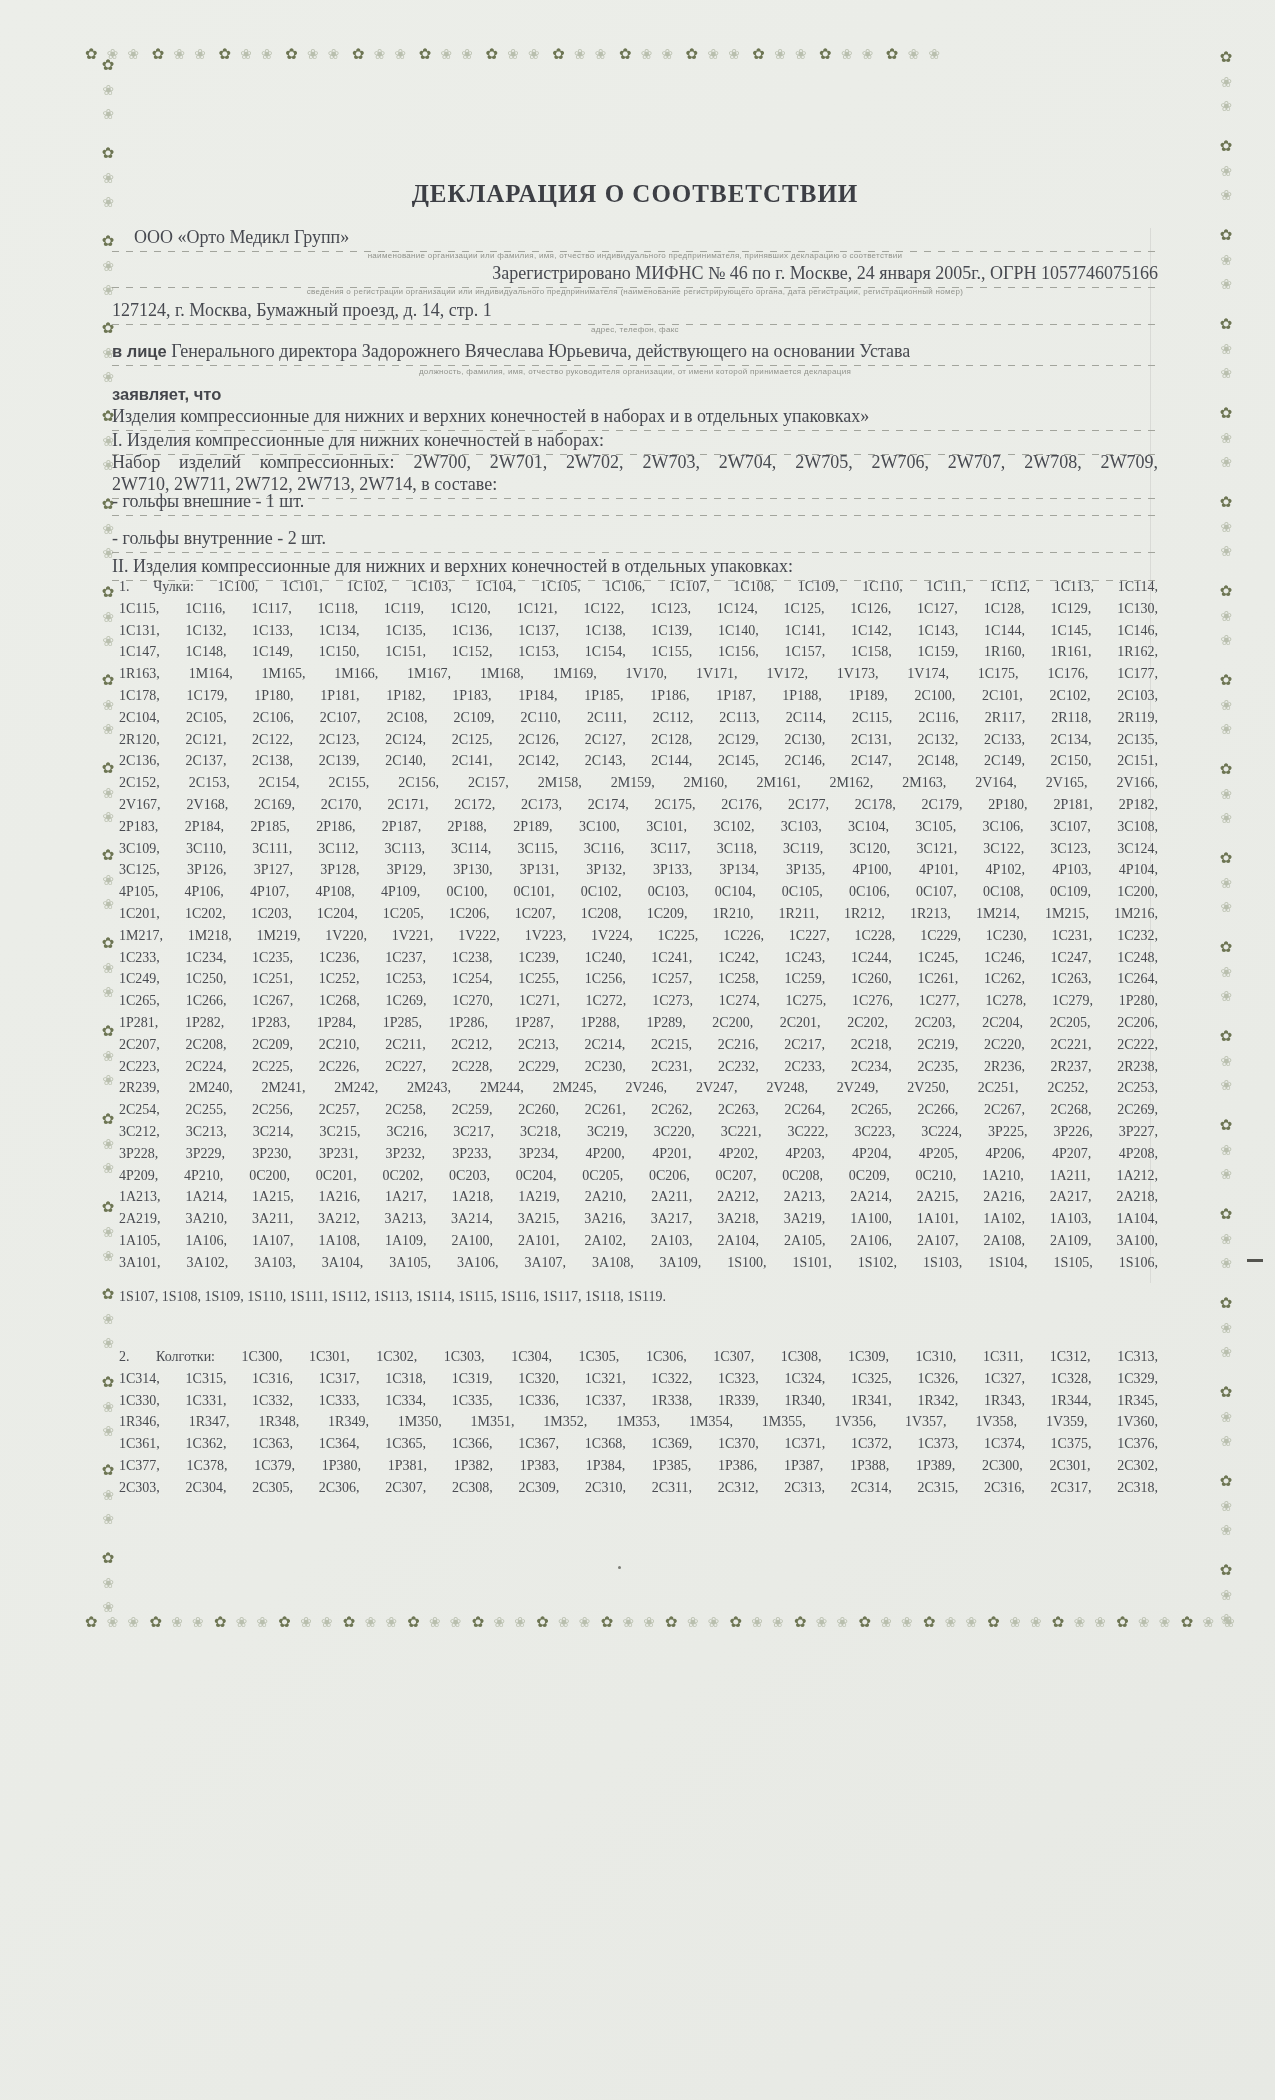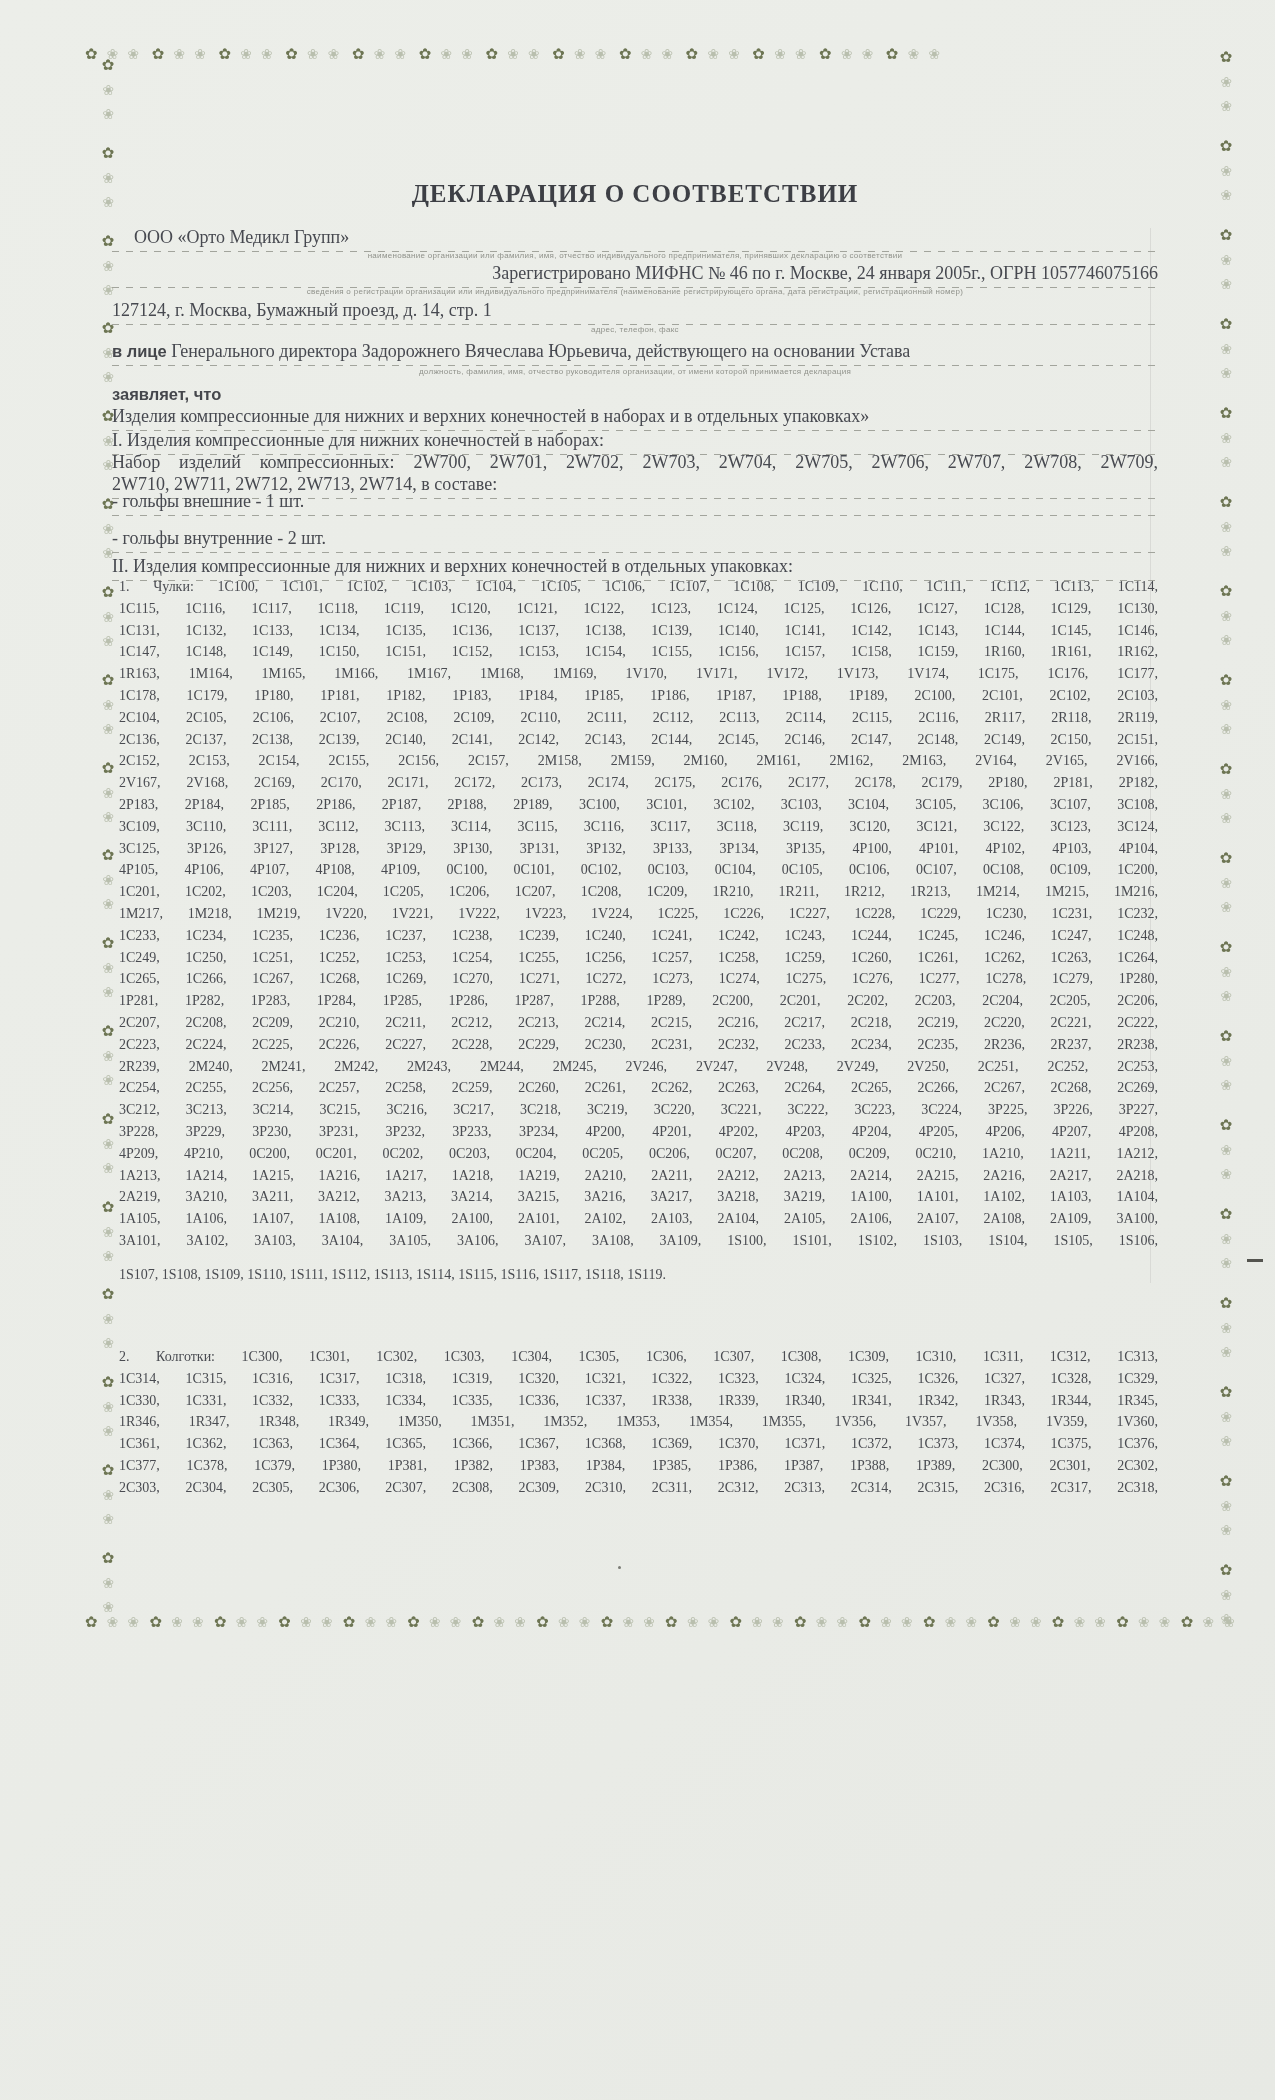--- a/index.html
+++ b/index.html
@@ -468,20 +468,21 @@
     </div>
 
     <div class="codes stockings">
         <div class="code-line">1. Чулки: 1C100, 1C101, 1C102, 1C103, 1C104, 1C105, 1C106, 1C107, 1C108, 1C109, 1C110, 1C111, 1C112, 1C113, 1C114,</div>
         <div class="code-line">1C115, 1C116, 1C117, 1C118, 1C119, 1C120, 1C121, 1C122, 1C123, 1C124, 1C125, 1C126, 1C127, 1C128, 1C129, 1C130,</div>
         <div class="code-line">1C131, 1C132, 1C133, 1C134, 1C135, 1C136, 1C137, 1C138, 1C139, 1C140, 1C141, 1C142, 1C143, 1C144, 1C145, 1C146,</div>
         <div class="code-line">1C147, 1C148, 1C149, 1C150, 1C151, 1C152, 1C153, 1C154, 1C155, 1C156, 1C157, 1C158, 1C159, 1R160, 1R161, 1R162,</div>
         <div class="code-line">1R163, 1M164, 1M165, 1M166, 1M167, 1M168, 1M169, 1V170, 1V171, 1V172, 1V173, 1V174, 1C175, 1C176, 1C177,</div>
         <div class="code-line">1C178, 1C179, 1P180, 1P181, 1P182, 1P183, 1P184, 1P185, 1P186, 1P187, 1P188, 1P189, 2C100, 2C101, 2C102, 2C103,</div>
         <div class="code-line">2C104, 2C105, 2C106, 2C107, 2C108, 2C109, 2C110, 2C111, 2C112, 2C113, 2C114, 2C115, 2C116, 2R117, 2R118, 2R119,</div>
+        <div class="code-line">2R120, 2C121, 2C122, 2C123, 2C124, 2C125, 2C126, 2C127, 2C128, 2C129, 2C130, 2C131, 2C132, 2C133, 2C134, 2C135,</div>
         <div class="code-line">2C136, 2C137, 2C138, 2C139, 2C140, 2C141, 2C142, 2C143, 2C144, 2C145, 2C146, 2C147, 2C148, 2C149, 2C150, 2C151,</div>
         <div class="code-line">2C152, 2C153, 2C154, 2C155, 2C156, 2C157, 2M158, 2M159, 2M160, 2M161, 2M162, 2M163, 2V164, 2V165, 2V166,</div>
         <div class="code-line">2V167, 2V168, 2C169, 2C170, 2C171, 2C172, 2C173, 2C174, 2C175, 2C176, 2C177, 2C178, 2C179, 2P180, 2P181, 2P182,</div>
         <div class="code-line">2P183, 2P184, 2P185, 2P186, 2P187, 2P188, 2P189, 3C100, 3C101, 3C102, 3C103, 3C104, 3C105, 3C106, 3C107, 3C108,</div>
         <div class="code-line">3C109, 3C110, 3C111, 3C112, 3C113, 3C114, 3C115, 3C116, 3C117, 3C118, 3C119, 3C120, 3C121, 3C122, 3C123, 3C124,</div>
         <div class="code-line">3C125, 3P126, 3P127, 3P128, 3P129, 3P130, 3P131, 3P132, 3P133, 3P134, 3P135, 4P100, 4P101, 4P102, 4P103, 4P104,</div>
         <div class="code-line">4P105, 4P106, 4P107, 4P108, 4P109, 0C100, 0C101, 0C102, 0C103, 0C104, 0C105, 0C106, 0C107, 0C108, 0C109, 1C200,</div>
         <div class="code-line">1C201, 1C202, 1C203, 1C204, 1C205, 1C206, 1C207, 1C208, 1C209, 1R210, 1R211, 1R212, 1R213, 1M214, 1M215, 1M216,</div>
         <div class="code-line">1M217, 1M218, 1M219, 1V220, 1V221, 1V222, 1V223, 1V224, 1C225, 1C226, 1C227, 1C228, 1C229, 1C230, 1C231, 1C232,</div>
         <div class="code-line">1C233, 1C234, 1C235, 1C236, 1C237, 1C238, 1C239, 1C240, 1C241, 1C242, 1C243, 1C244, 1C245, 1C246, 1C247, 1C248,</div>

